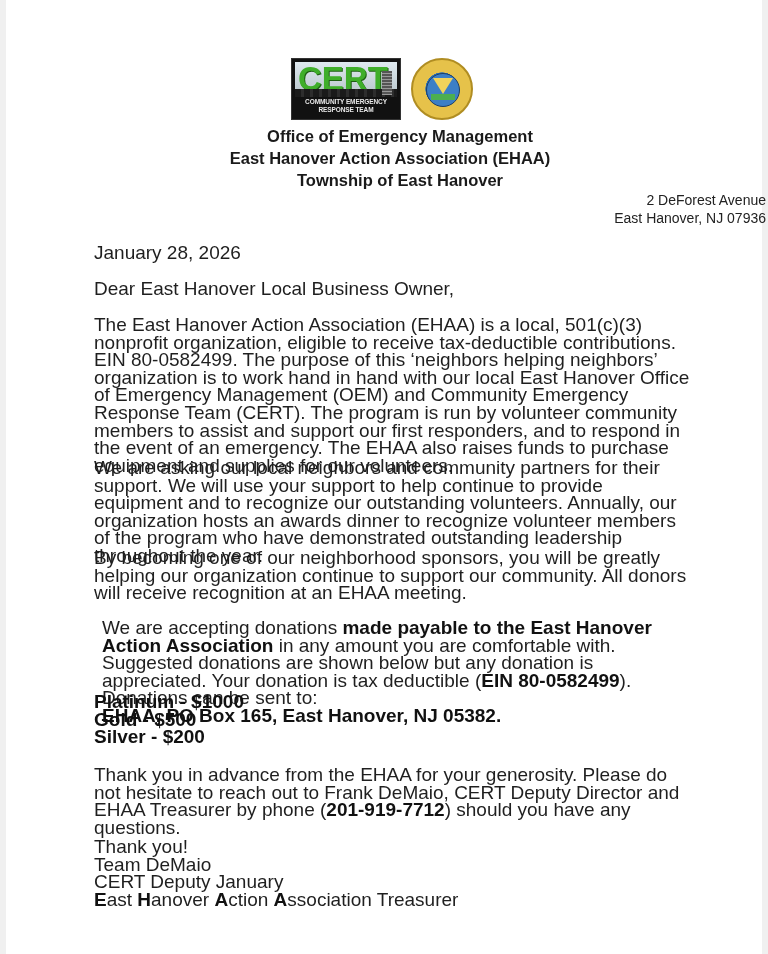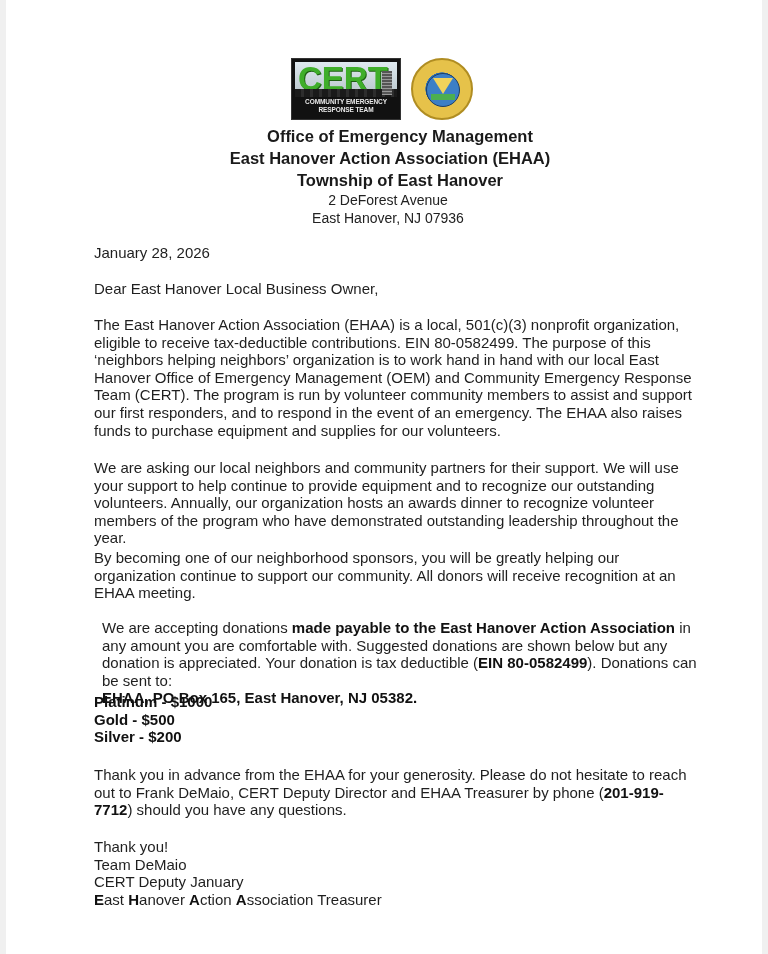--- a/index.html
+++ b/index.html
@@ -57,26 +57,26 @@
       border-top: 16px solid #f2d35a;
     }
     .oem-band {
       position: absolute; left: 4px; top: 20px; width: 24px; height: 6px; background: #4caf50;
     }
     .header-title {
       position: absolute; left: 16px; width: 100%; text-align: center;
       font-weight: bold; font-size: 16.5px; color: #1a1a1a; line-height: 20px;
     }
     .header-sub {
-      position: absolute; left: 0; width: 100%; text-align: center;
+      position: absolute; left: 0; width: 100%; text-align: right;
       font-size: 14px; color: #222; line-height: 18px;
     }
     .body-text {
       position: absolute; left: 88px; width: 600px;
-      font-size: 15px; line-height: 17.6px; color: #1f1f1f;
+      font-size: 19px; line-height: 17.6px; color: #1f1f1f;
     }
     .body-text b { font-weight: bold; color: #111; }
     .para p { margin: 0; }
     .tier { font-weight: bold; display: block; color: #111; }
   </style>
 </head>
 <body>
 
 <div class="page">
 

